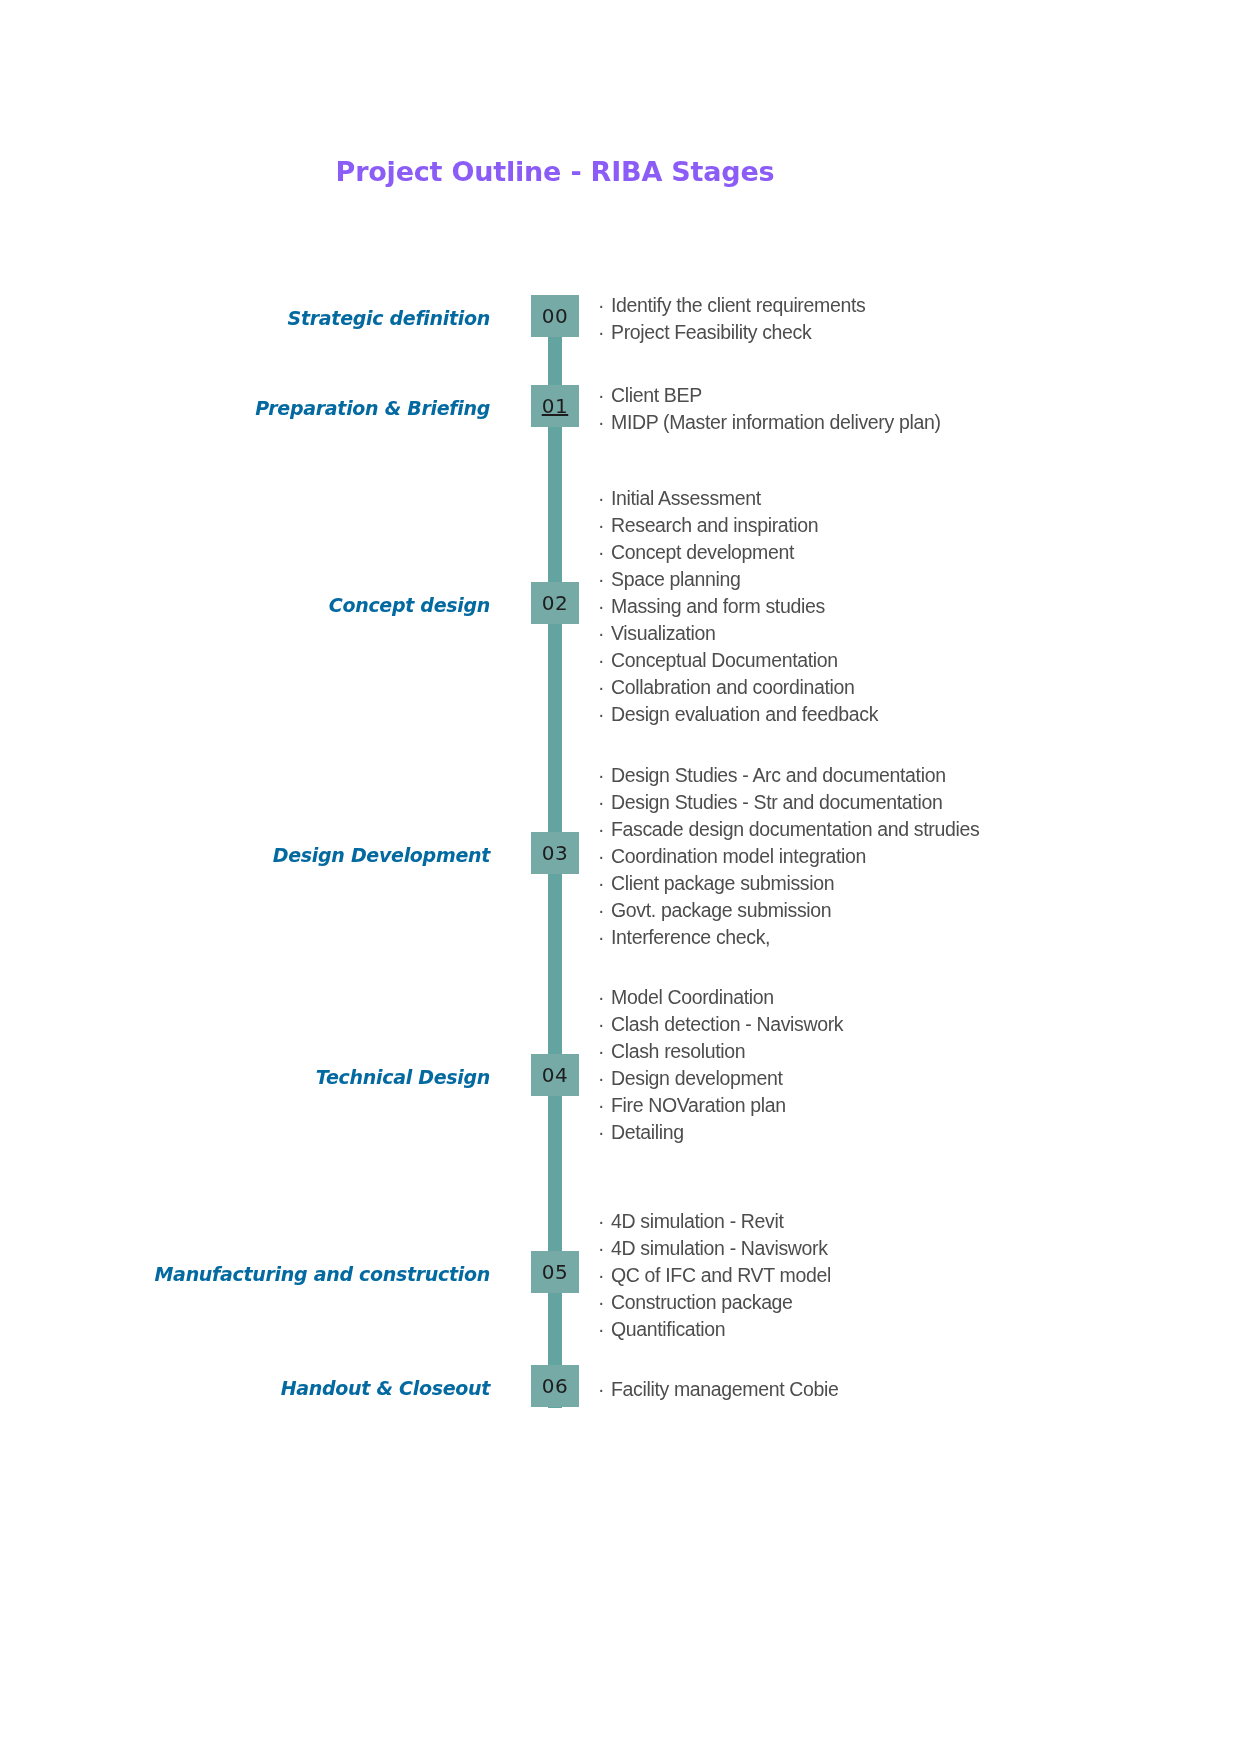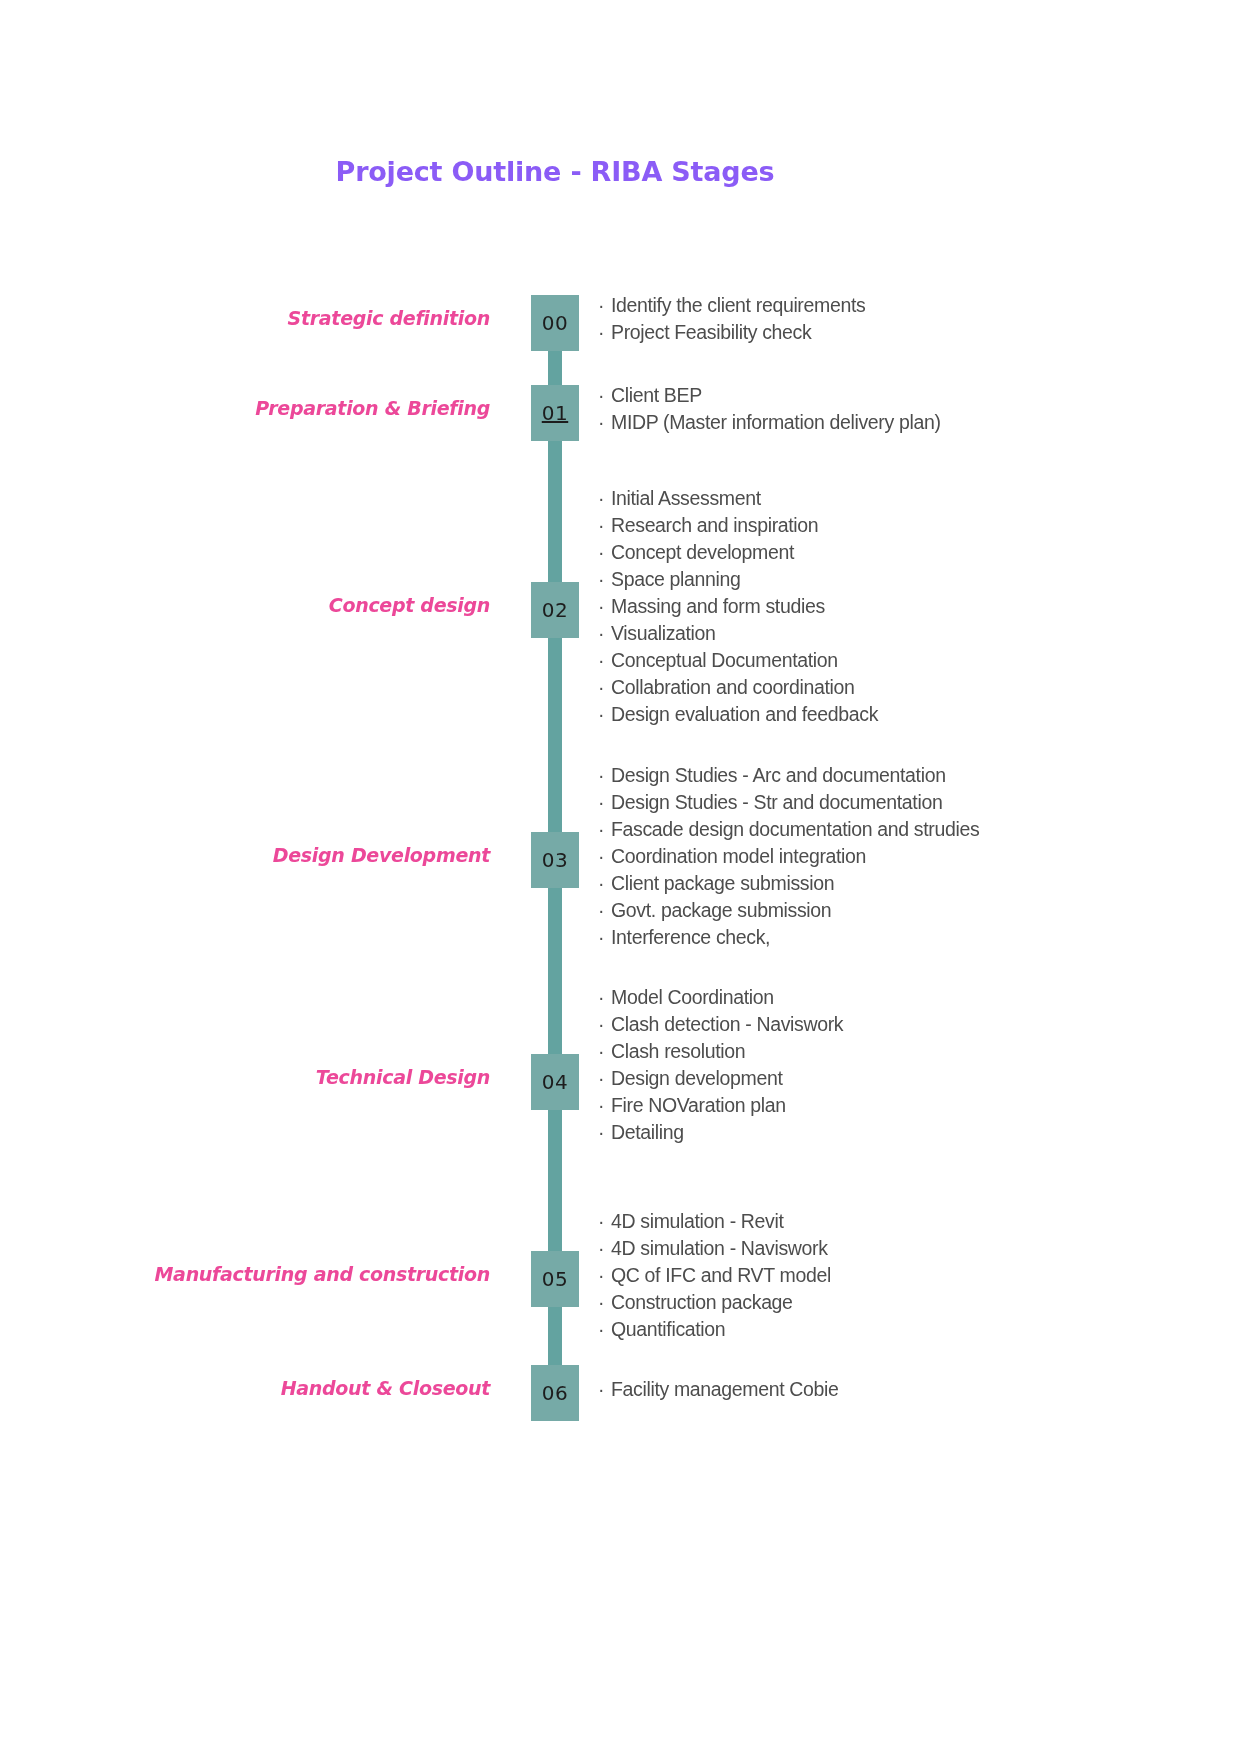--- a/index.html
+++ b/index.html
@@ -53,30 +53,30 @@
 
   .stage-label {
     position: absolute;
     left: 60px;
     width: 430px;
     text-align: right;
     font-family: "DejaVu Sans", sans-serif;
     font-style: italic;
     font-weight: 700;
     font-size: 19px;
-    color: #ec4899;
+    color: #0369a1;
     white-space: nowrap;
     letter-spacing: -0.3px;
   }
 
   .stage-node {
     position: absolute;
     left: 531px;
     width: 48px;
-    height: 56px;
+    height: 42px;
     background: #76aaa7;
     display: flex;
     align-items: center;
     justify-content: center;
     font-family: "DejaVu Sans", sans-serif;
     font-size: 20px;
     font-weight: 400;
     color: #1d1d1d;
     letter-spacing: 0.5px;
   }

